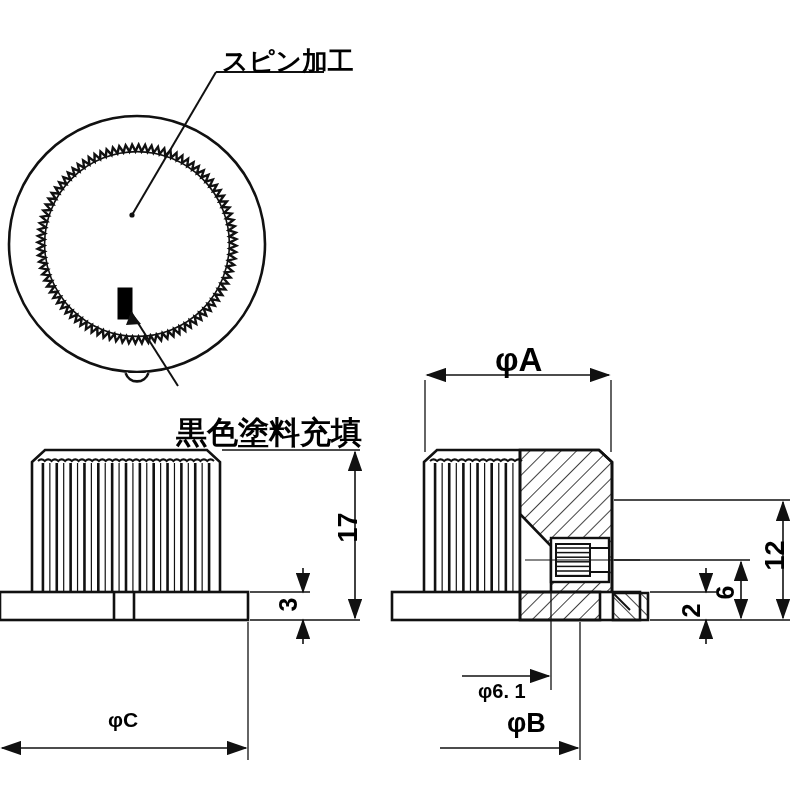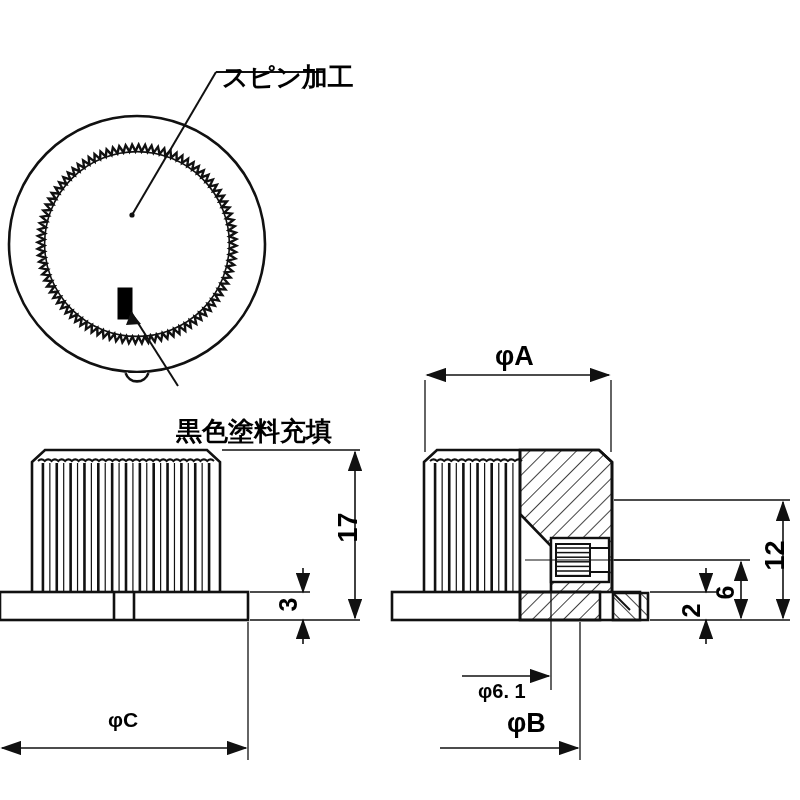--- a/index.html
+++ b/index.html
@@ -1,21 +1,21 @@
 <!DOCTYPE html>
 <html><head>
 <meta charset="utf-8">
 <style>
   html,body{margin:0;padding:0;background:#ffffff;}
   body{width:800px;height:800px;overflow:hidden;
        font-family:"Liberation Sans","DejaVu Sans",sans-serif;
        color:#111;position:relative;}
   #sheet{position:absolute;left:0;top:0;width:800px;height:800px;}
   .lbl{position:absolute;white-space:nowrap;font-weight:700;color:#000;}
-  .jp{font-family:Liberation Mono, monospace;font-weight:700;margin-top:16px;}
+  .jp{font-family:Liberation Mono, monospace;font-weight:700;}
   .vert{transform-origin:center center;}
   svg{display:block;}
 </style>
 </head>
 <body>
 
 <svg id="sheet" viewBox="0 0 800 800">
   <defs>
     <pattern id="hatch" width="11" height="11" patternTransform="rotate(45)" patternUnits="userSpaceOnUse">
       <line x1="0" y1="0" x2="0" y2="11" stroke="#111" stroke-width="1.6"></line>
@@ -162,23 +162,23 @@
 
     <line x1="580" y1="622" x2="580" y2="760" stroke="#111" stroke-width="1.3"></line>
     <line x1="440" y1="748" x2="578" y2="748" stroke="#111" stroke-width="1.6" marker-end="url(#ar)"></line>
 
     <line x1="248" y1="622" x2="248" y2="760" stroke="#111" stroke-width="1.3"></line>
     <line x1="2" y1="748" x2="246" y2="748" stroke="#111" stroke-width="1.6" marker-start="url(#arS)" marker-end="url(#ar)"></line>
   </g>
 </svg>
 
 <div class="lbl jp" style="left:222px;top:44px;font-size:26px;">スピン加工</div>
-<div class="lbl jp" style="left:176px;top:398px;font-size:26px;">黒色塗料充填</div>
+<div class="lbl jp" style="left:176px;top:412px;font-size:31px;">黒色塗料充填</div>
 
-<div class="lbl" style="left:495px;top:341px;font-size:27px;">φA</div>
+<div class="lbl" style="left:495px;top:341px;font-size:33px;">φA</div>
 <div class="lbl" style="left:487px;top:708px;font-size:27px;margin-left:20px;">φB</div>
 <div class="lbl" style="left:108px;top:708px;font-size:21px;">φC</div>
 <div class="lbl" style="left:478px;top:680px;font-size:20px;">φ6. 1</div>
 
 <div class="lbl vert" style="left:333px;top:512px;font-size:27px;transform:rotate(-90deg);">17</div>
 <div class="lbl vert" style="left:282px;top:590px;font-size:25px;transform:rotate(-90deg);">3</div>
 <div class="lbl vert" style="left:760px;top:540px;font-size:27px;transform:rotate(-90deg);">12</div>
 <div class="lbl vert" style="left:719px;top:578px;font-size:25px;transform:rotate(-90deg);">6</div>
 <div class="lbl vert" style="left:685px;top:596px;font-size:25px;transform:rotate(-90deg);">2</div>
 

